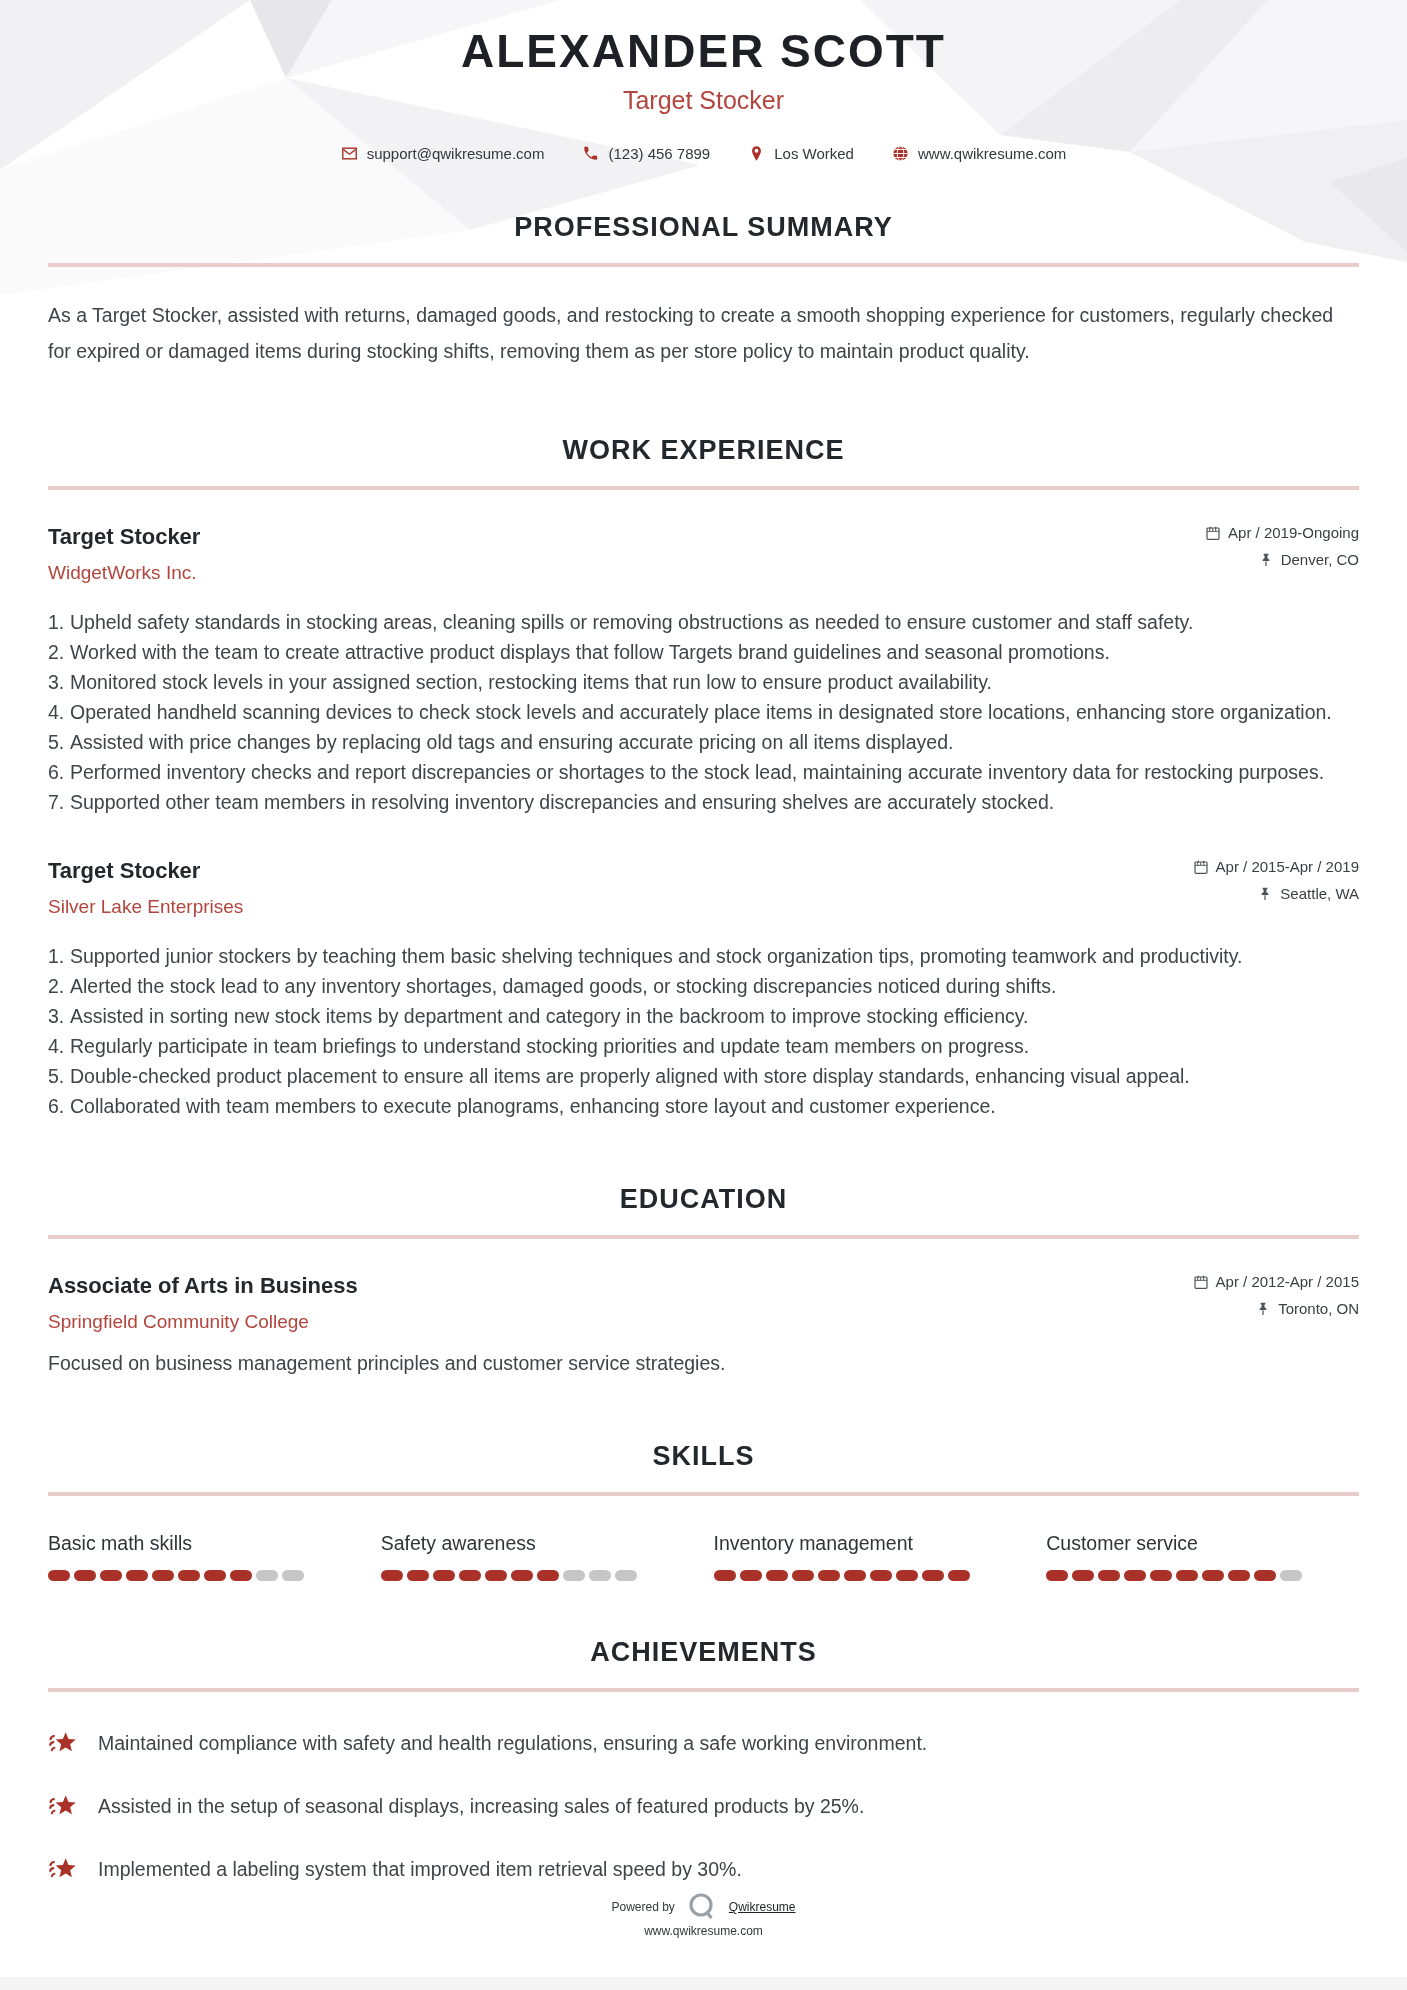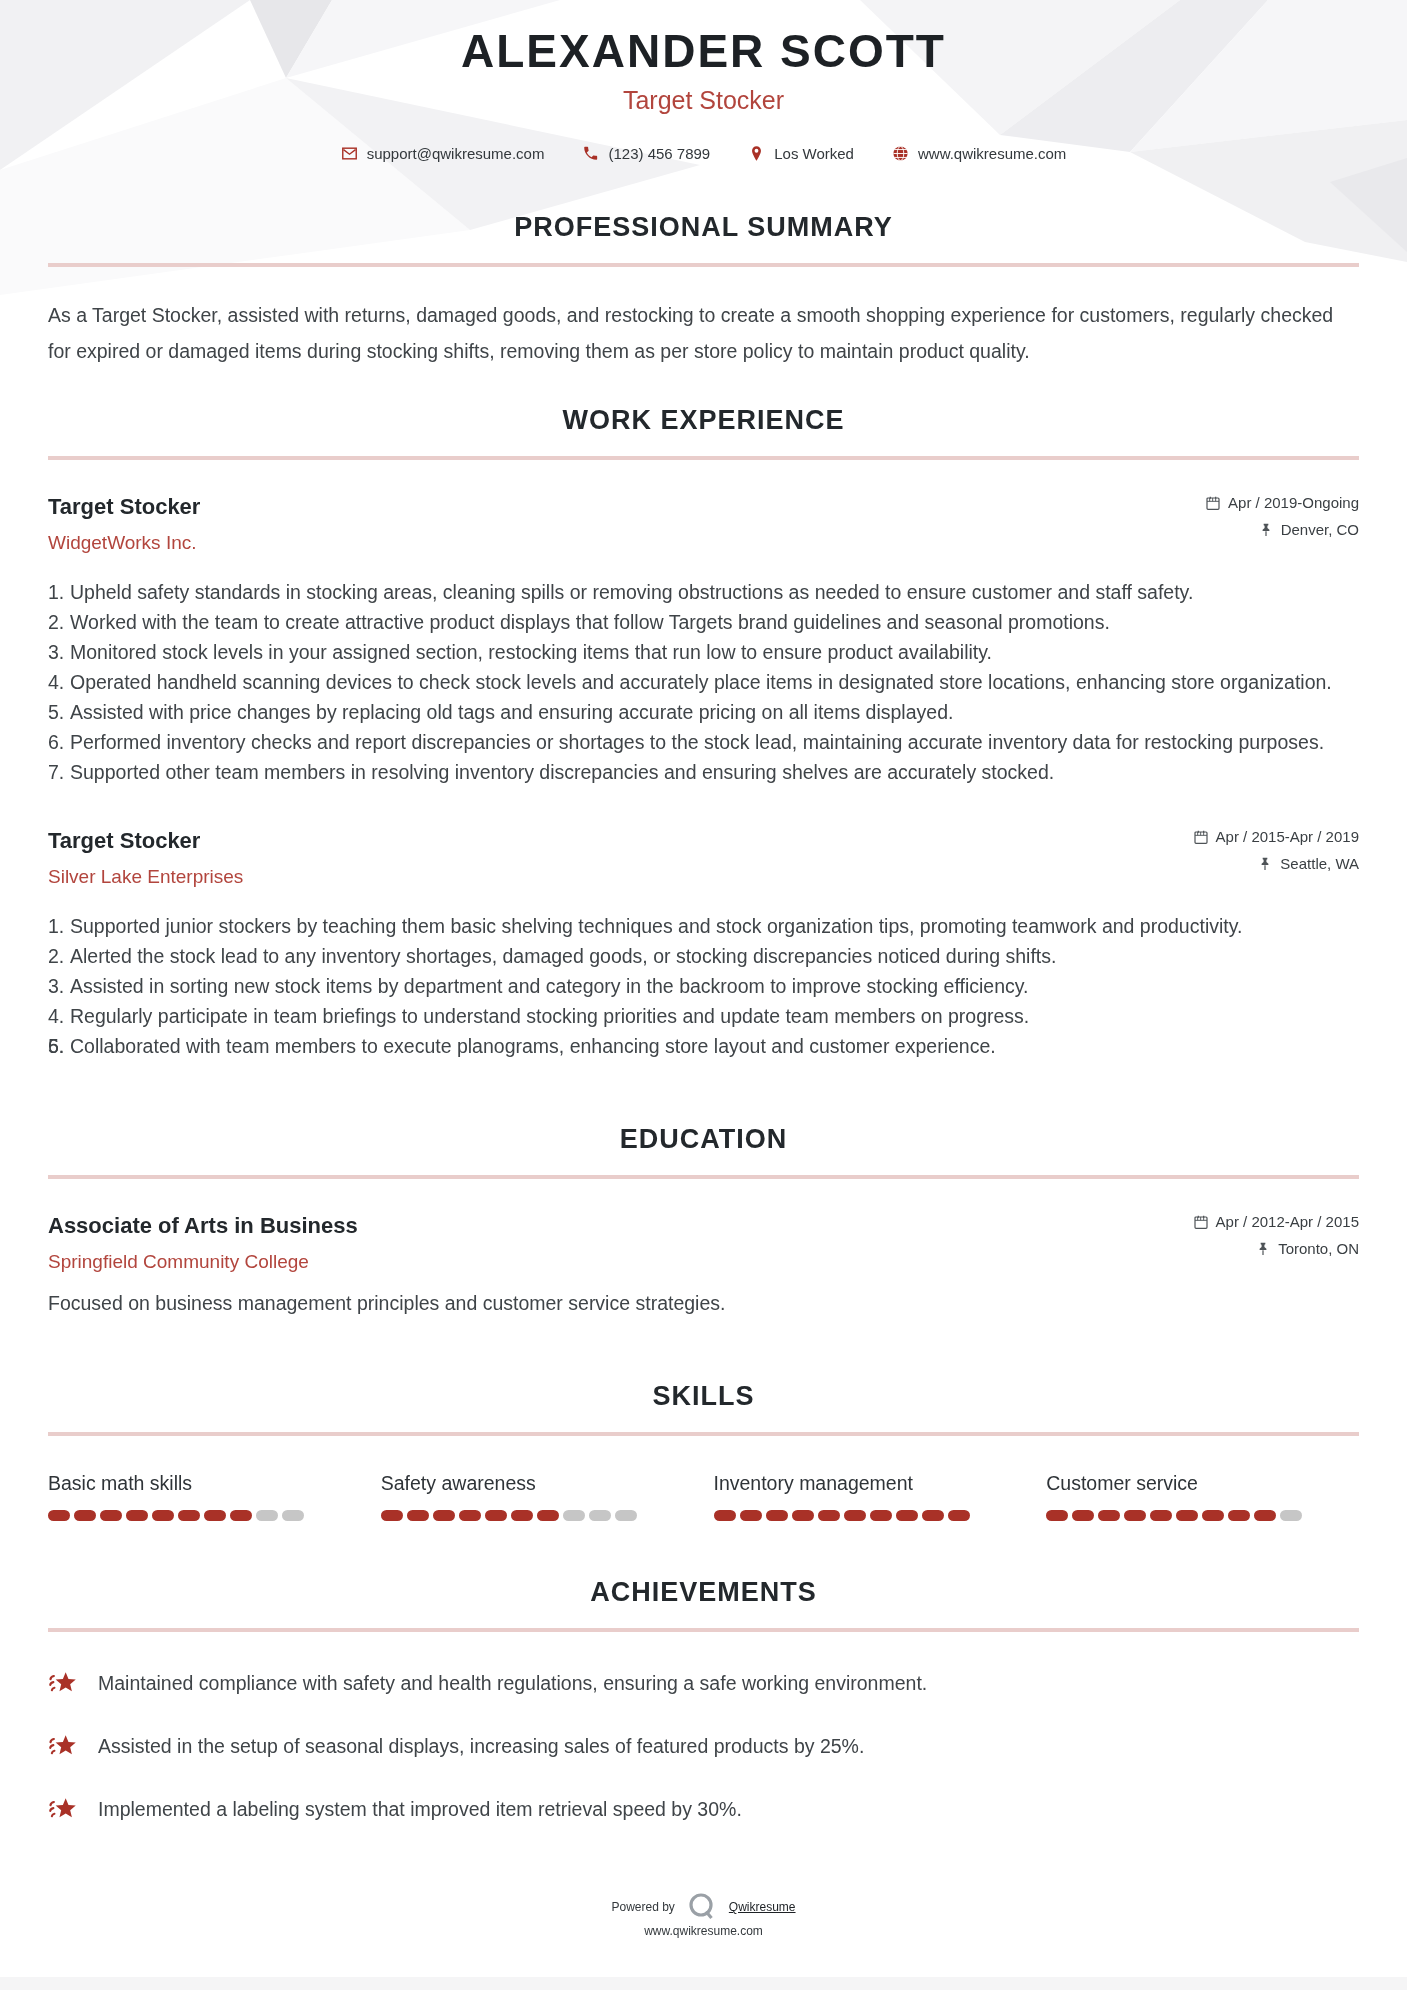--- a/index.html
+++ b/index.html
@@ -19,21 +19,21 @@
   .contact-row { margin-top:30px; display:flex; justify-content:center; align-items:center; gap:14px; font-size:15px; color:#33383c; }
   .contact-item { display:flex; align-items:center; gap:9px; padding:0 12px; }
   .icon-16 { width:17px; height:17px; flex:0 0 auto; }
 
   
   .section-heading { text-align:center; font-size:27px; font-weight:bold; letter-spacing:1px; color:#23282c; }
   .section-rule { height:4px; background:#e9cdcb; margin-top:20px; }
   .summary-section { margin-top:50px; }
   .summary-text { margin-top:30px; font-size:19.5px; line-height:36px; color:#3f4448; }
 
-  .work-section { margin-top:36px; }
+  .work-section { margin-top:66px; }
   .entry { margin-top:34px; }
   .entry + .entry { margin-top:42px; }
   .entry-head { display:flex; justify-content:space-between; align-items:flex-start; }
   .entry-title { font-size:22px; font-weight:bold; color:#23282c; }
   .entry-company { font-size:19px; color:#b2453d; margin-top:12px; }
   .entry-meta { text-align:right; font-size:15px; color:#3a3f43; white-space:nowrap; }
   .meta-line { display:flex; justify-content:flex-end; align-items:center; gap:7px; margin-bottom:10px; }
   .icon-15 { width:16px; height:16px; flex:0 0 auto; }
 
   ol.bullets { list-style:none; counter-reset:li; margin-top:24px; font-size:19.5px; line-height:28px; color:#3f4448; }
@@ -195,21 +195,21 @@
       <ol class="bullets">
 
           <li><span class="num">1.</span><span>Supported junior stockers by teaching them basic shelving techniques and stock organization tips, promoting teamwork and productivity.</span></li>
 
           <li><span class="num">2.</span><span>Alerted the stock lead to any inventory shortages, damaged goods, or stocking discrepancies noticed during shifts.</span></li>
 
           <li><span class="num">3.</span><span>Assisted in sorting new stock items by department and category in the backroom to improve stocking efficiency.</span></li>
 
           <li><span class="num">4.</span><span>Regularly participate in team briefings to understand stocking priorities and update team members on progress.</span></li>
 
-          <li><span class="num">5.</span></li>
+          <li><span class="num">5.</span><span>Double-checked product placement to ensure all items are properly aligned with store display standards, enhancing visual appeal.</span></li>
 
           <li><span class="num">6.</span><span>Collaborated with team members to execute planograms, enhancing store layout and customer experience.</span></li>
         </ol>
     </div>
   </div>
 
   <div class="education-section">
     <div class="section-heading">EDUCATION</div>
     <div class="section-rule"></div>
     <div class="entry">

